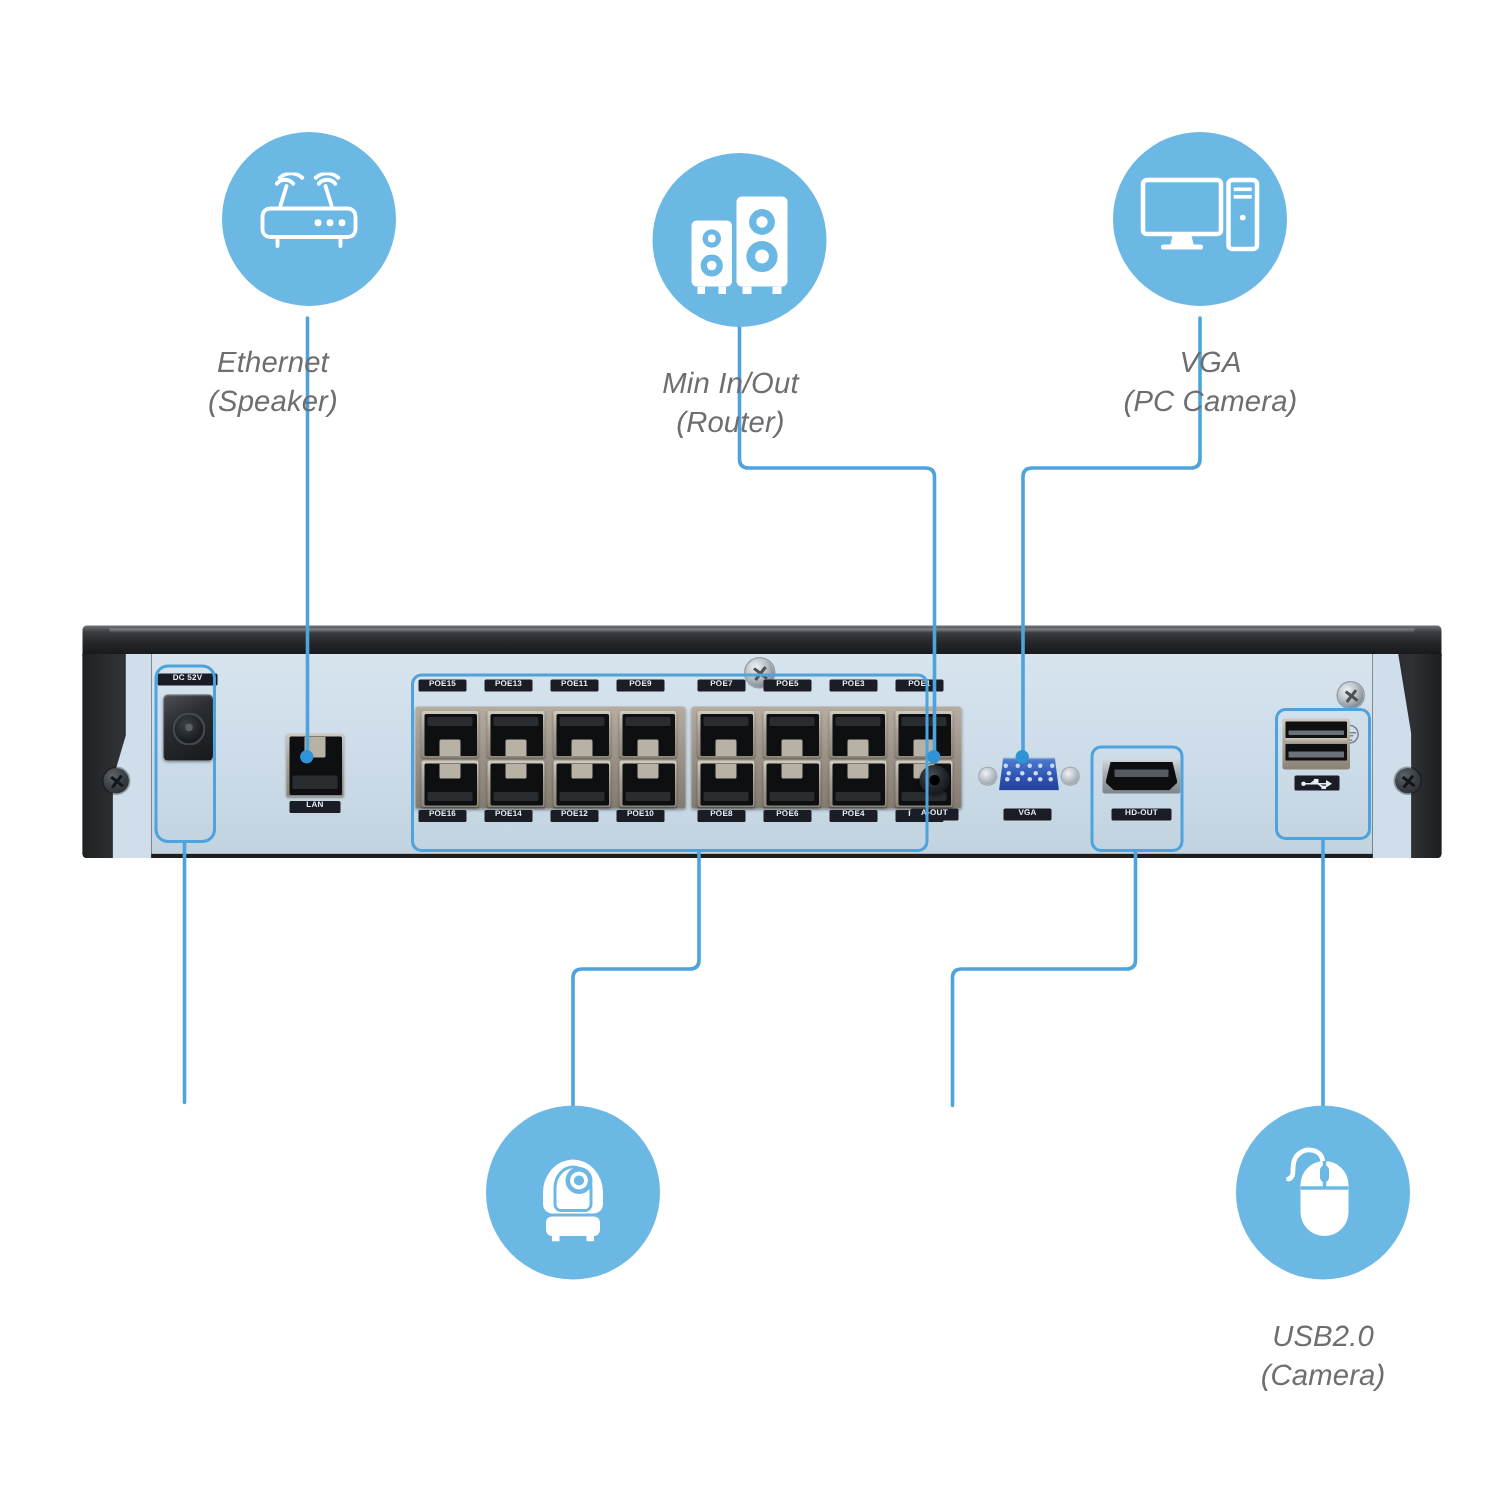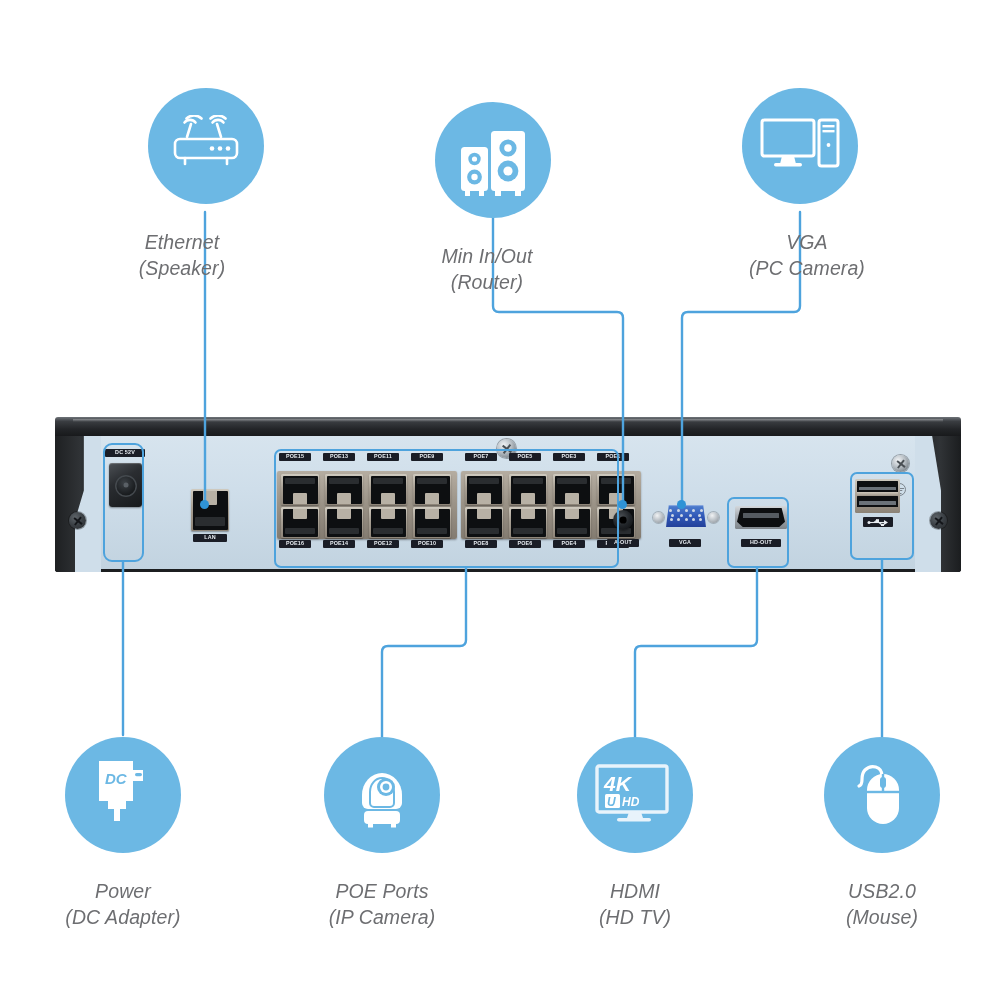--- a/index.html
+++ b/index.html
@@ -613,88 +613,54 @@
 
   <div class="hl" style="left:103px; top:443px; width:41px; height:119px;"></div>
   <div class="hl sharp" style="left:274px; top:449px; width:345px; height:119px;"></div>
   <div class="hl sharp" style="left:727px; top:497px; width:62px; height:71px;"></div>
   <div class="hl sharp" style="left:850px; top:472px; width:64px; height:88px;"></div>
 
   <div class="dot" style="left:200px; top:500px;"></div>
   <div class="dot" style="left:618px; top:500px;"></div>
   <div class="dot" style="left:677px; top:500px;"></div>
 
-  <div class="callout" style="left:65px; top:737px;">
-    <div class="bubble" style="width:116px;height:116px;">
-      <svg width="60" height="76" viewBox="0 0 60 76">
-        <path d="M6 4 H40 V13 H50 V24 H40 V44 H33 V52 H27 V64 H21 V52 H15 V44 H6 Z" fill="#ffffff"></path>
-        <rect x="42" y="16" width="7" height="3.2" rx="1.6" fill="#6cb8e4"></rect>
-        <text x="12" y="27" font-family="Liberation Sans, sans-serif" font-size="15" font-weight="bold" fill="#6cb8e4">DC</text>
-      </svg>
-    </div>
-    <div class="callout-label" style="width:116px; margin-top:26px; margin-left:0px;">
-      <span>Power</span>
-      <span class="l2">(DC Adapter)</span>
-    </div>
-  </div>
 
   <div class="callout" style="left:324px; top:737px;">
     <div class="bubble" style="width:116px;height:116px;">
       <svg width="72" height="72" viewBox="0 0 72 72">
 
         <path d="M16 36 A20 22 0 0 1 56 36 L56 44 A6 6 0 0 1 50 50 L22 50 A6 6 0 0 1 16 44 Z" fill="#ffffff"></path>
 
         <path d="M24 33 A12 14 0 0 1 48 33 L48 44 A4 4 0 0 1 44 48 L28 48 A4 4 0 0 1 24 44 Z" fill="none" stroke="#6cb8e4" stroke-width="2"></path>
 
         <circle cx="40" cy="28" r="9" fill="#6cb8e4"></circle>
         <circle cx="40" cy="28" r="6" fill="#ffffff"></circle>
         <circle cx="40" cy="28" r="3.4" fill="#6cb8e4"></circle>
 
         <rect x="18" y="52" width="36" height="13" rx="4" fill="#ffffff"></rect>
         <rect x="22" y="65" width="5" height="3.5" fill="#ffffff"></rect>
         <rect x="45" y="65" width="5" height="3.5" fill="#ffffff"></rect>
       </svg>
     </div>
-    <div class="callout-label" style="width:116px; margin-top:26px; margin-left:0px;">
-      <span>POE Ports</span>
-      <span class="l2">(IP Camera)</span>
-    </div>
   </div>
 
-  <div class="callout" style="left:577px; top:737px;">
-    <div class="bubble" style="width:116px;height:116px;">
-      <svg width="80" height="62" viewBox="0 0 80 62">
-        <rect x="2" y="2" width="70" height="46" rx="2" fill="none" stroke="#e8f3fb" stroke-width="3.4"></rect>
-        <rect x="22" y="54" width="34" height="3.6" rx="1.8" fill="#e8f3fb"></rect>
-        <path d="M34 48 L32 54 L48 54 L46 48 Z" fill="#e8f3fb"></path>
-        <text x="9" y="27" font-family="Liberation Sans, sans-serif" font-size="21" font-weight="bold" fill="#ffffff">4K</text>
-        <rect x="10" y="30" width="15" height="14" rx="1.5" fill="#ffffff"></rect>
-        <text x="12" y="42" font-family="Liberation Sans, sans-serif" font-size="12" font-weight="bold" fill="#6cb8e4">U</text>
-        <text x="27" y="42" font-family="Liberation Sans, sans-serif" font-size="12" font-weight="bold" fill="#ffffff">HD</text>
-      </svg>
-    </div>
-    <div class="callout-label" style="width:116px; margin-top:26px; margin-left:0px;">
-      <span>HDMI</span>
-      <span class="l2">(HD TV)</span>
-    </div>
-  </div>
 
   <div class="callout" style="left:824px; top:737px;">
     <div class="bubble" style="width:116px;height:116px;">
       <svg width="74" height="74" viewBox="0 0 74 74">
 
         <path d="M37 18 C37 8 26 6 20 12 C14 18 20 26 14 28" fill="none" stroke="#ffffff" stroke-width="3.2" stroke-linecap="round"></path>
 
         <rect x="22" y="16" width="32" height="50" rx="16" fill="#ffffff"></rect>
 
         <path d="M22 34 H54" stroke="#6cb8e4" stroke-width="2.4" fill="none"></path>
         <path d="M38 16 V34" stroke="#6cb8e4" stroke-width="2.4" fill="none"></path>
 
         <rect x="35" y="19" width="6" height="11" rx="3" fill="#6cb8e4"></rect>
       </svg>
     </div>
     <div class="callout-label" style="width:116px; margin-top:26px; margin-left:0px;">
       <span>USB2.0</span>
-      <span class="l2">(Mouse)</span>
+      <span class="l2">(Camera)</span>
     </div>
   </div>
 
 </div>
 
 </body></html>

